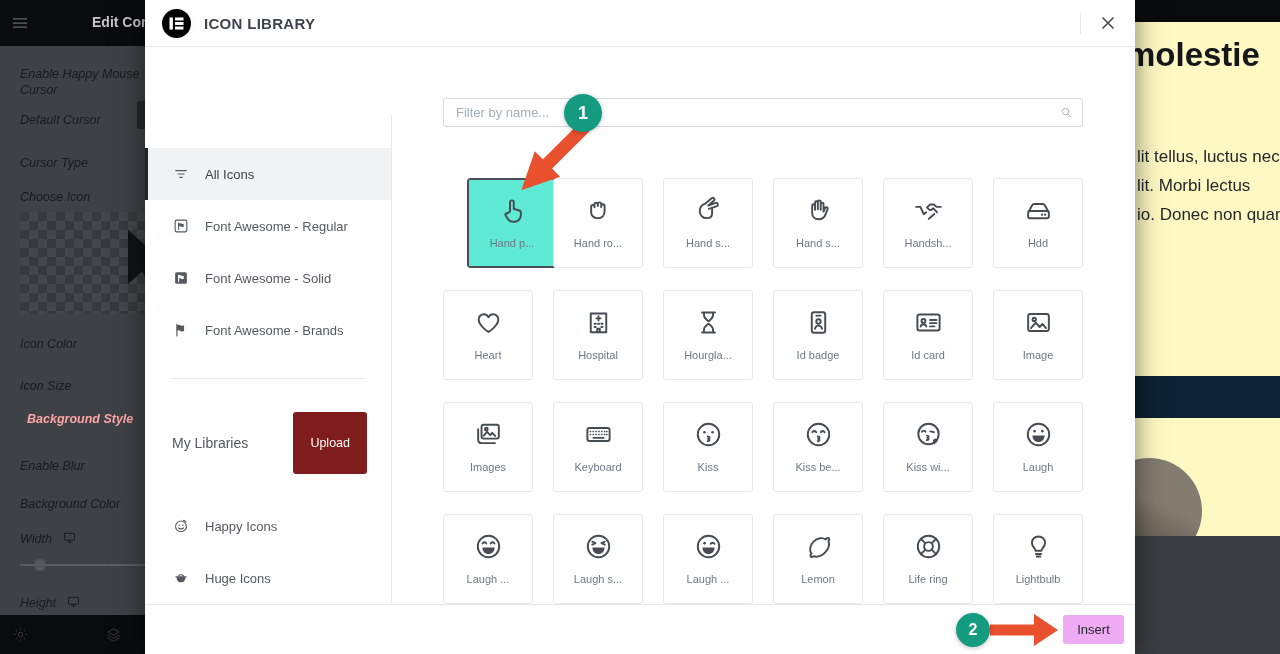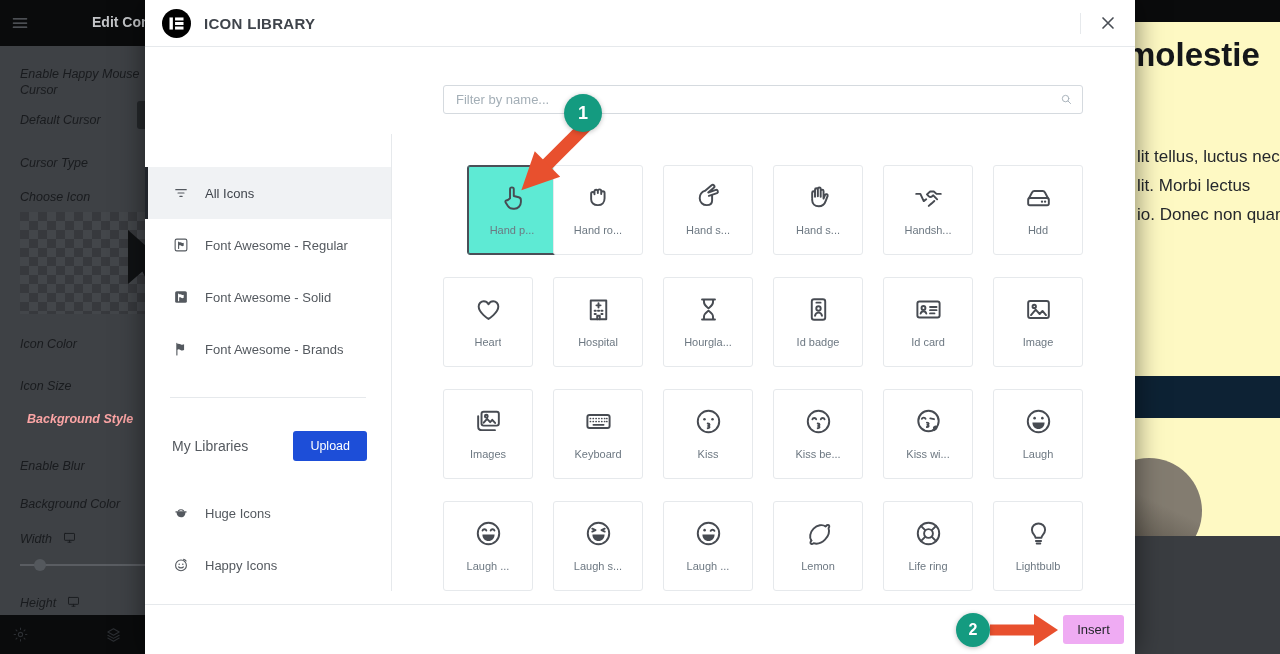--- a/index.html
+++ b/index.html
@@ -32,41 +32,41 @@
   .pp-topbar{position:absolute;left:0;top:0;width:100%;height:22px;background:#0a0b0c;}
   .pp-heading{position:absolute;left:26px;top:36px;font-size:33px;font-weight:800;color:#15171a;white-space:nowrap;}
   .pp-body{position:absolute;left:37px;top:142px;font-size:17px;line-height:29px;color:#25282c;white-space:nowrap;}
   .pp-bluebar{position:absolute;left:0;top:376px;width:100%;height:42px;background:#0d2234;}
   .pp-avatar{position:absolute;left:-4px;top:458px;width:106px;height:106px;border-radius:50%;
     background:linear-gradient(205deg,#837c70 42%,#5d574d 78%);}
   .pp-name{position:absolute;left:30px;top:588px;font-size:23px;font-weight:700;color:#101214;white-space:nowrap;}
   .pp-role{position:absolute;left:36px;top:621px;font-size:18px;color:#25282c;white-space:nowrap;}
 
   
-  .modal{position:absolute;left:145px;top:0;width:990px;height:654px;background:#fff;display:flex;flex-direction:column;box-shadow:0 0 26px rgba(0,0,0,.5);gap:13px;}
+  .modal{position:absolute;left:145px;top:0;width:990px;height:654px;background:#fff;display:flex;flex-direction:column;box-shadow:0 0 26px rgba(0,0,0,.5);}
   .modal-header{flex:0 0 auto;height:47px;box-sizing:border-box;border-bottom:1px solid #e6e9ec;display:flex;align-items:center;padding:0 17px;}
   .el-logo{width:29px;height:29px;border-radius:50%;background:#000;flex:0 0 auto;}
   .el-logo svg{width:29px;height:29px;}
   .modal-title{margin-left:13px;font-size:15px;font-weight:700;color:#3f444b;letter-spacing:.3px;}
   .header-divider{width:1px;height:21px;background:#e6e9ec;margin-left:auto;margin-right:17px;}
   .close-btn{width:20px;height:20px;color:#494e55;cursor:pointer;background:none;border:none;padding:0;}
   .close-btn svg{width:20px;height:20px;stroke-width:2;}
 
   .modal-body{flex:1 1 auto;display:flex;min-height:0;align-items:flex-end;}
   .sidebar{width:247px;flex:0 0 auto;border-right:1px solid #e6e9ec;box-sizing:border-box;}
   .sb-tabs{margin-top:33px;}
   .sb-item,.lib-item{height:52px;display:flex;align-items:center;gap:15px;padding-left:27px;font-size:13px;color:#54595f;cursor:pointer;position:relative;}
   .sb-ic{width:18px;height:18px;flex:0 0 auto;color:#54595f;}
   .sb-ic svg{width:18px;height:18px;}
   .sb-item.active{background:#f0f2f4;color:#3f444b;font-weight:500;}
   .sb-item.active::before{content:"";position:absolute;left:0;top:0;bottom:0;width:3px;background:#20242a;}
   .sb-divider{border:none;border-top:1px solid #e6e9ec;margin:22px 25px 0 25px;}
   .libraries-row{margin:33px 24px 0 27px;display:flex;align-items:center;justify-content:space-between;}
   .libraries-label{font-size:14px;color:#54595f;}
-  .upload-btn{background:#1d4ed8;color:#fff;border:none;border-radius:3px;font-size:12.5px;padding:8px 17px;cursor:pointer;font-family:inherit;}
+  .upload-btn{background:#7f1d1d;color:#fff;border:none;border-radius:3px;font-size:12.5px;padding:24px 17px;cursor:pointer;font-family:inherit;}
   .sb-libs{margin-top:26px;}
 
   .content{flex:1 1 auto;padding:33px 51px 0 51px;box-sizing:border-box;}
   .search-wrap{position:relative;width:640px;}
   .search-input{width:100%;height:29px;box-sizing:border-box;border:1px solid #d5dadf;border-radius:3px;padding:0 32px 0 12px;font-size:13px;color:#6d7882;font-family:inherit;outline:none;background:#fff;}
   .search-input::placeholder{color:#a4afb7;}
   .search-ic{position:absolute;right:9px;top:7px;width:15px;height:15px;color:#a4afb7;pointer-events:none;}
   .search-ic svg{width:15px;height:15px;}
 
   .grid{margin-top:51px;display:grid;grid-template-columns:repeat(6,90px);gap:22px 20px;}
@@ -211,35 +211,35 @@
             </div>
           </div>
         <hr class="sb-divider">
         <div class="libraries-row">
           <span class="libraries-label">My Libraries</span>
           <button class="upload-btn">Upload</button>
         </div>
         <div class="sb-libs">
             <div class="lib-item">
               <span class="sb-ic"><svg viewBox="0 0 24 24" fill="none" stroke="currentColor" stroke-width="1.5" stroke-linecap="round" stroke-linejoin="round">
-                  <path d="M6.2 10.5h11.6c.4 4-1.8 7.3-5.8 7.3s-6.2-3.3-5.8-7.3z" fill="currentColor" stroke="none"></path>
-                  <path d="M8.6 9.2a3.8 2.9 0 0 1 6.8 0"></path>
-                  <path d="M5.2 10.5h13.6"></path>
-                </svg></span>
-              <span>Huge Icons</span>
-            </div>
-            <div class="lib-item">
-              <span class="sb-ic"><svg viewBox="0 0 24 24" fill="none" stroke="currentColor" stroke-width="1.5" stroke-linecap="round" stroke-linejoin="round">
                   <circle cx="12" cy="12.5" r="7.2"></circle>
                   <path d="M15.5 4.5c1.5.3 2.6 1 3.3 2.2"></path>
                   <circle cx="9.6" cy="11" r="1" fill="currentColor" stroke="none"></circle>
                   <circle cx="14.4" cy="11" r="1" fill="currentColor" stroke="none"></circle>
                   <path d="M8.8 14.5c1 1.8 5.4 1.8 6.4 0"></path>
                 </svg></span>
               <span>Happy Icons</span>
+            </div>
+            <div class="lib-item">
+              <span class="sb-ic"><svg viewBox="0 0 24 24" fill="none" stroke="currentColor" stroke-width="1.5" stroke-linecap="round" stroke-linejoin="round">
+                  <path d="M6.2 10.5h11.6c.4 4-1.8 7.3-5.8 7.3s-6.2-3.3-5.8-7.3z" fill="currentColor" stroke="none"></path>
+                  <path d="M8.6 9.2a3.8 2.9 0 0 1 6.8 0"></path>
+                  <path d="M5.2 10.5h13.6"></path>
+                </svg></span>
+              <span>Huge Icons</span>
             </div>
           </div>
       </div>
 
       <div class="content">
         <div class="search-wrap">
           <input class="search-input" type="text" placeholder="Filter by name..." style="">
           <span class="search-ic"><svg viewBox="0 0 24 24" fill="none" stroke="currentColor" stroke-width="1.5" stroke-linecap="round" stroke-linejoin="round">
                 <circle cx="10.5" cy="10.5" r="5.2"></circle>
                 <path d="M14.5 14.5l4 4"></path>

